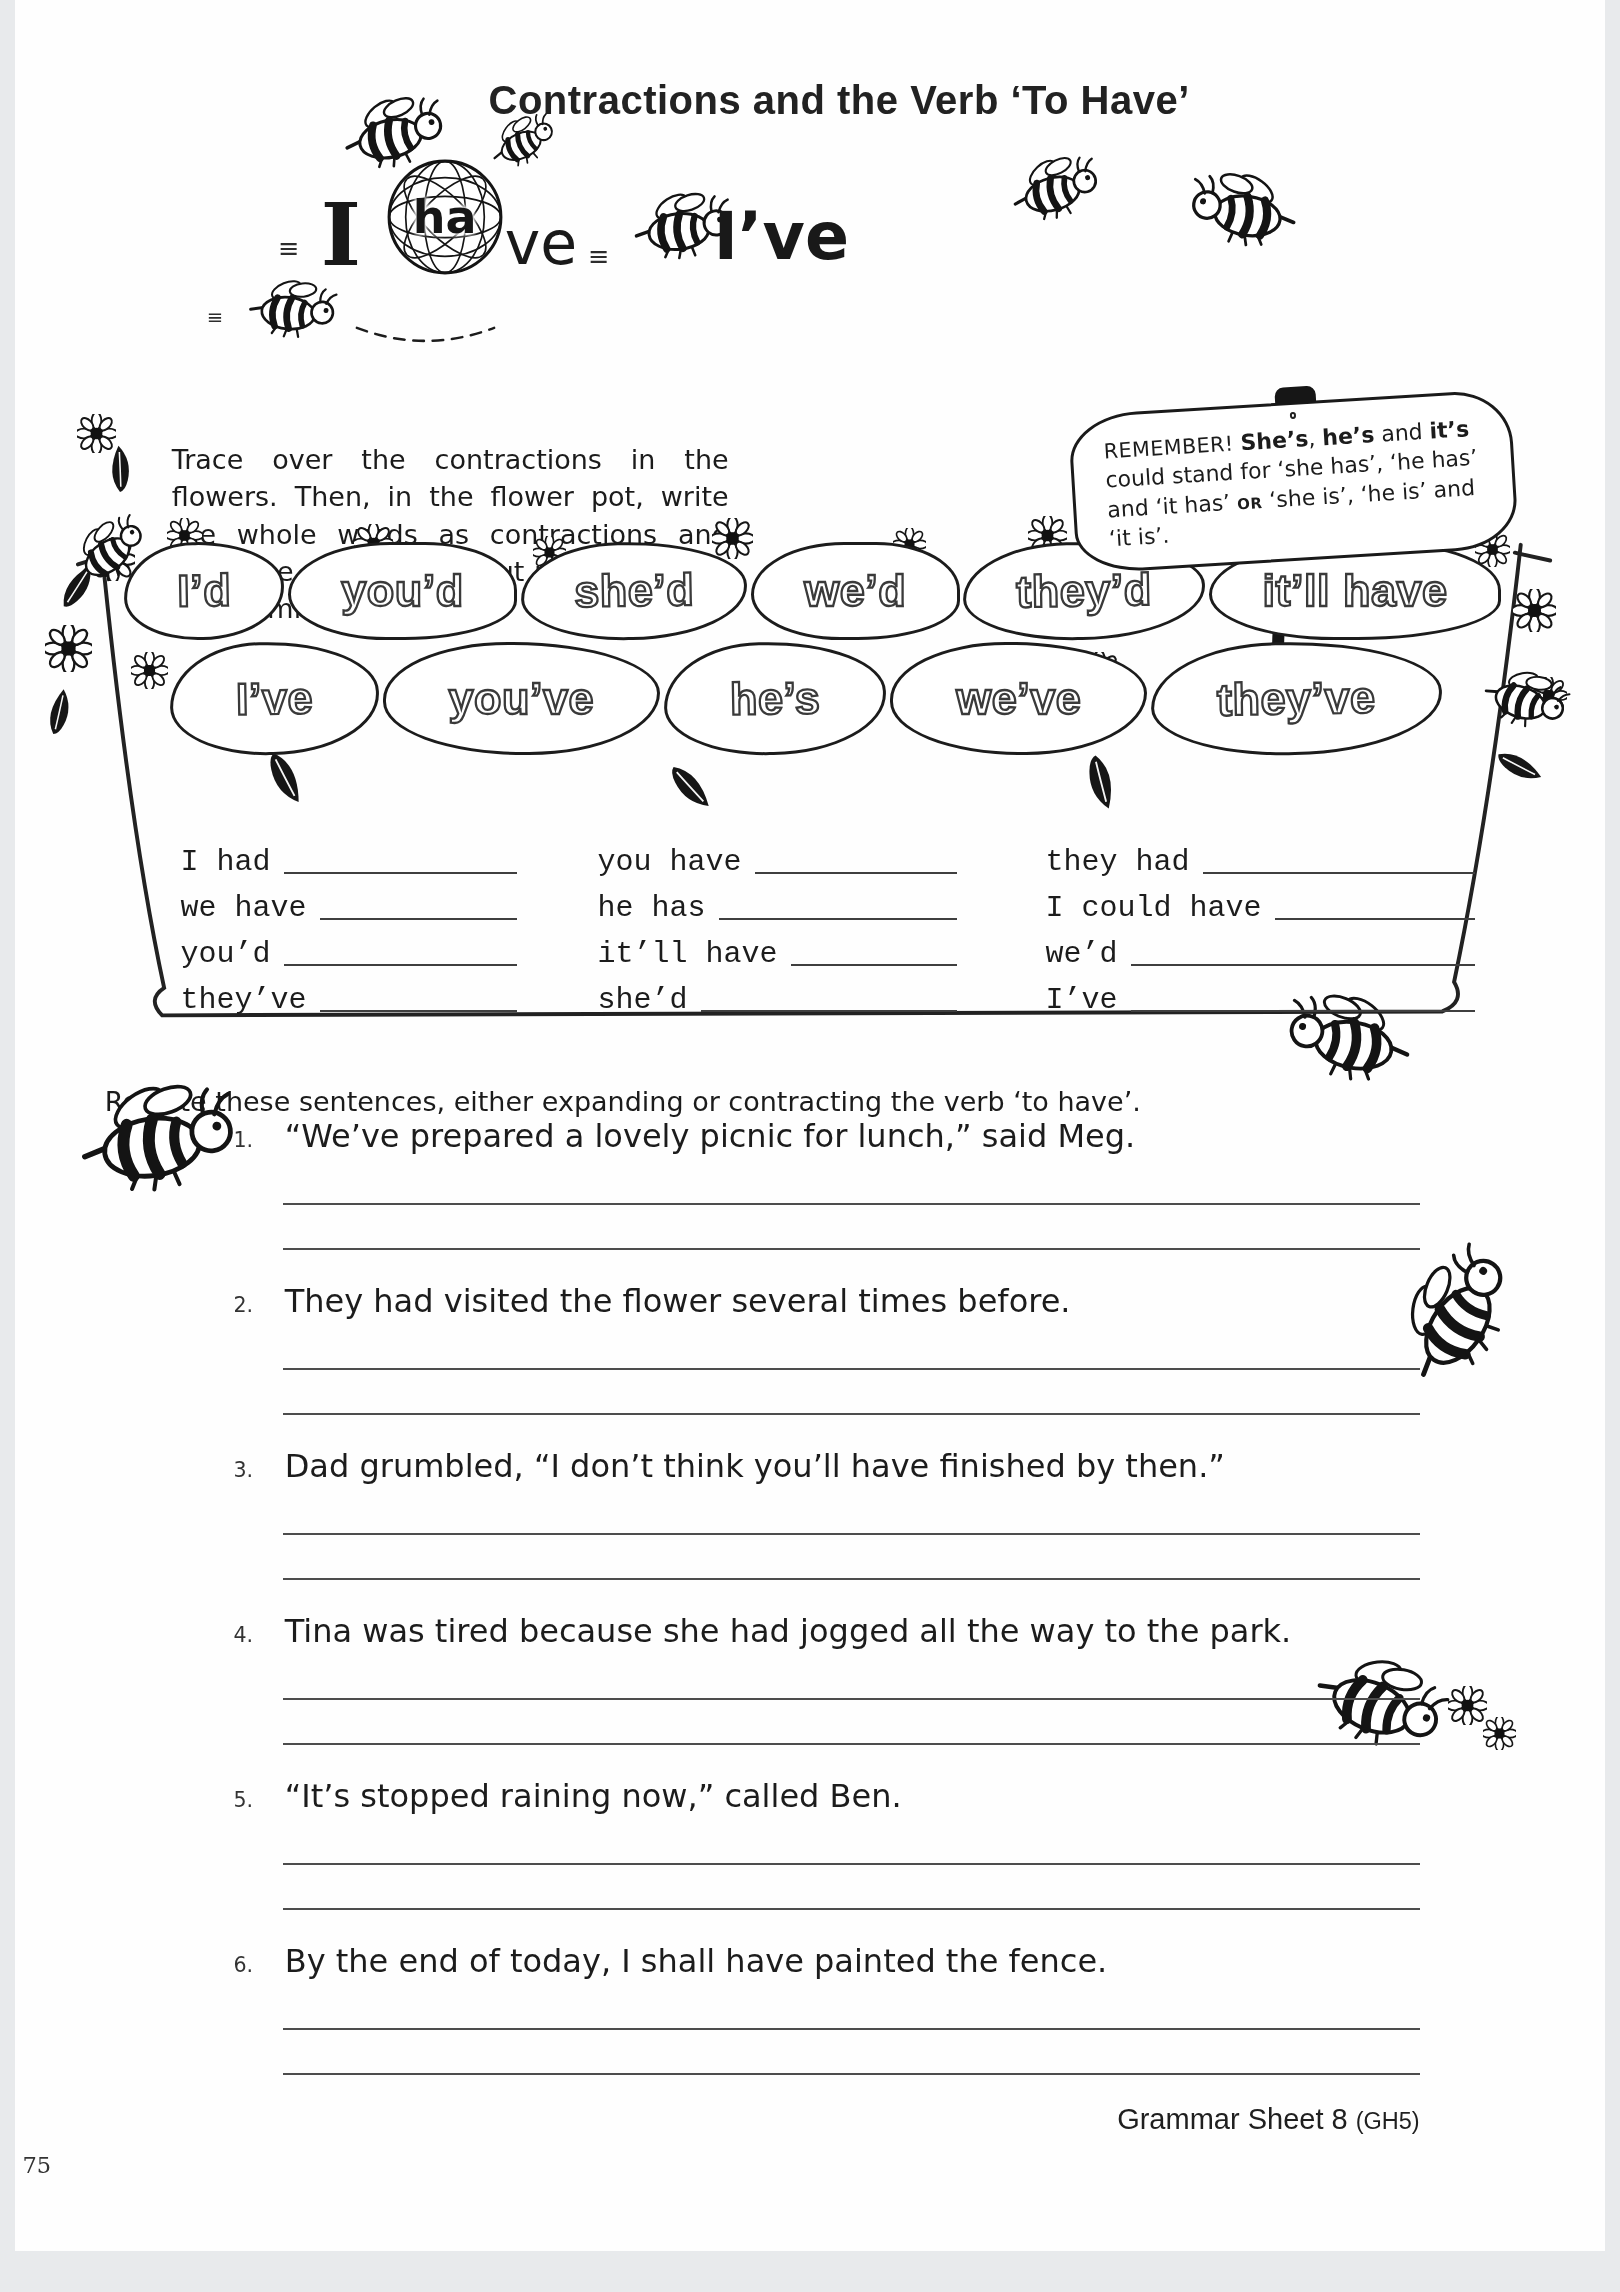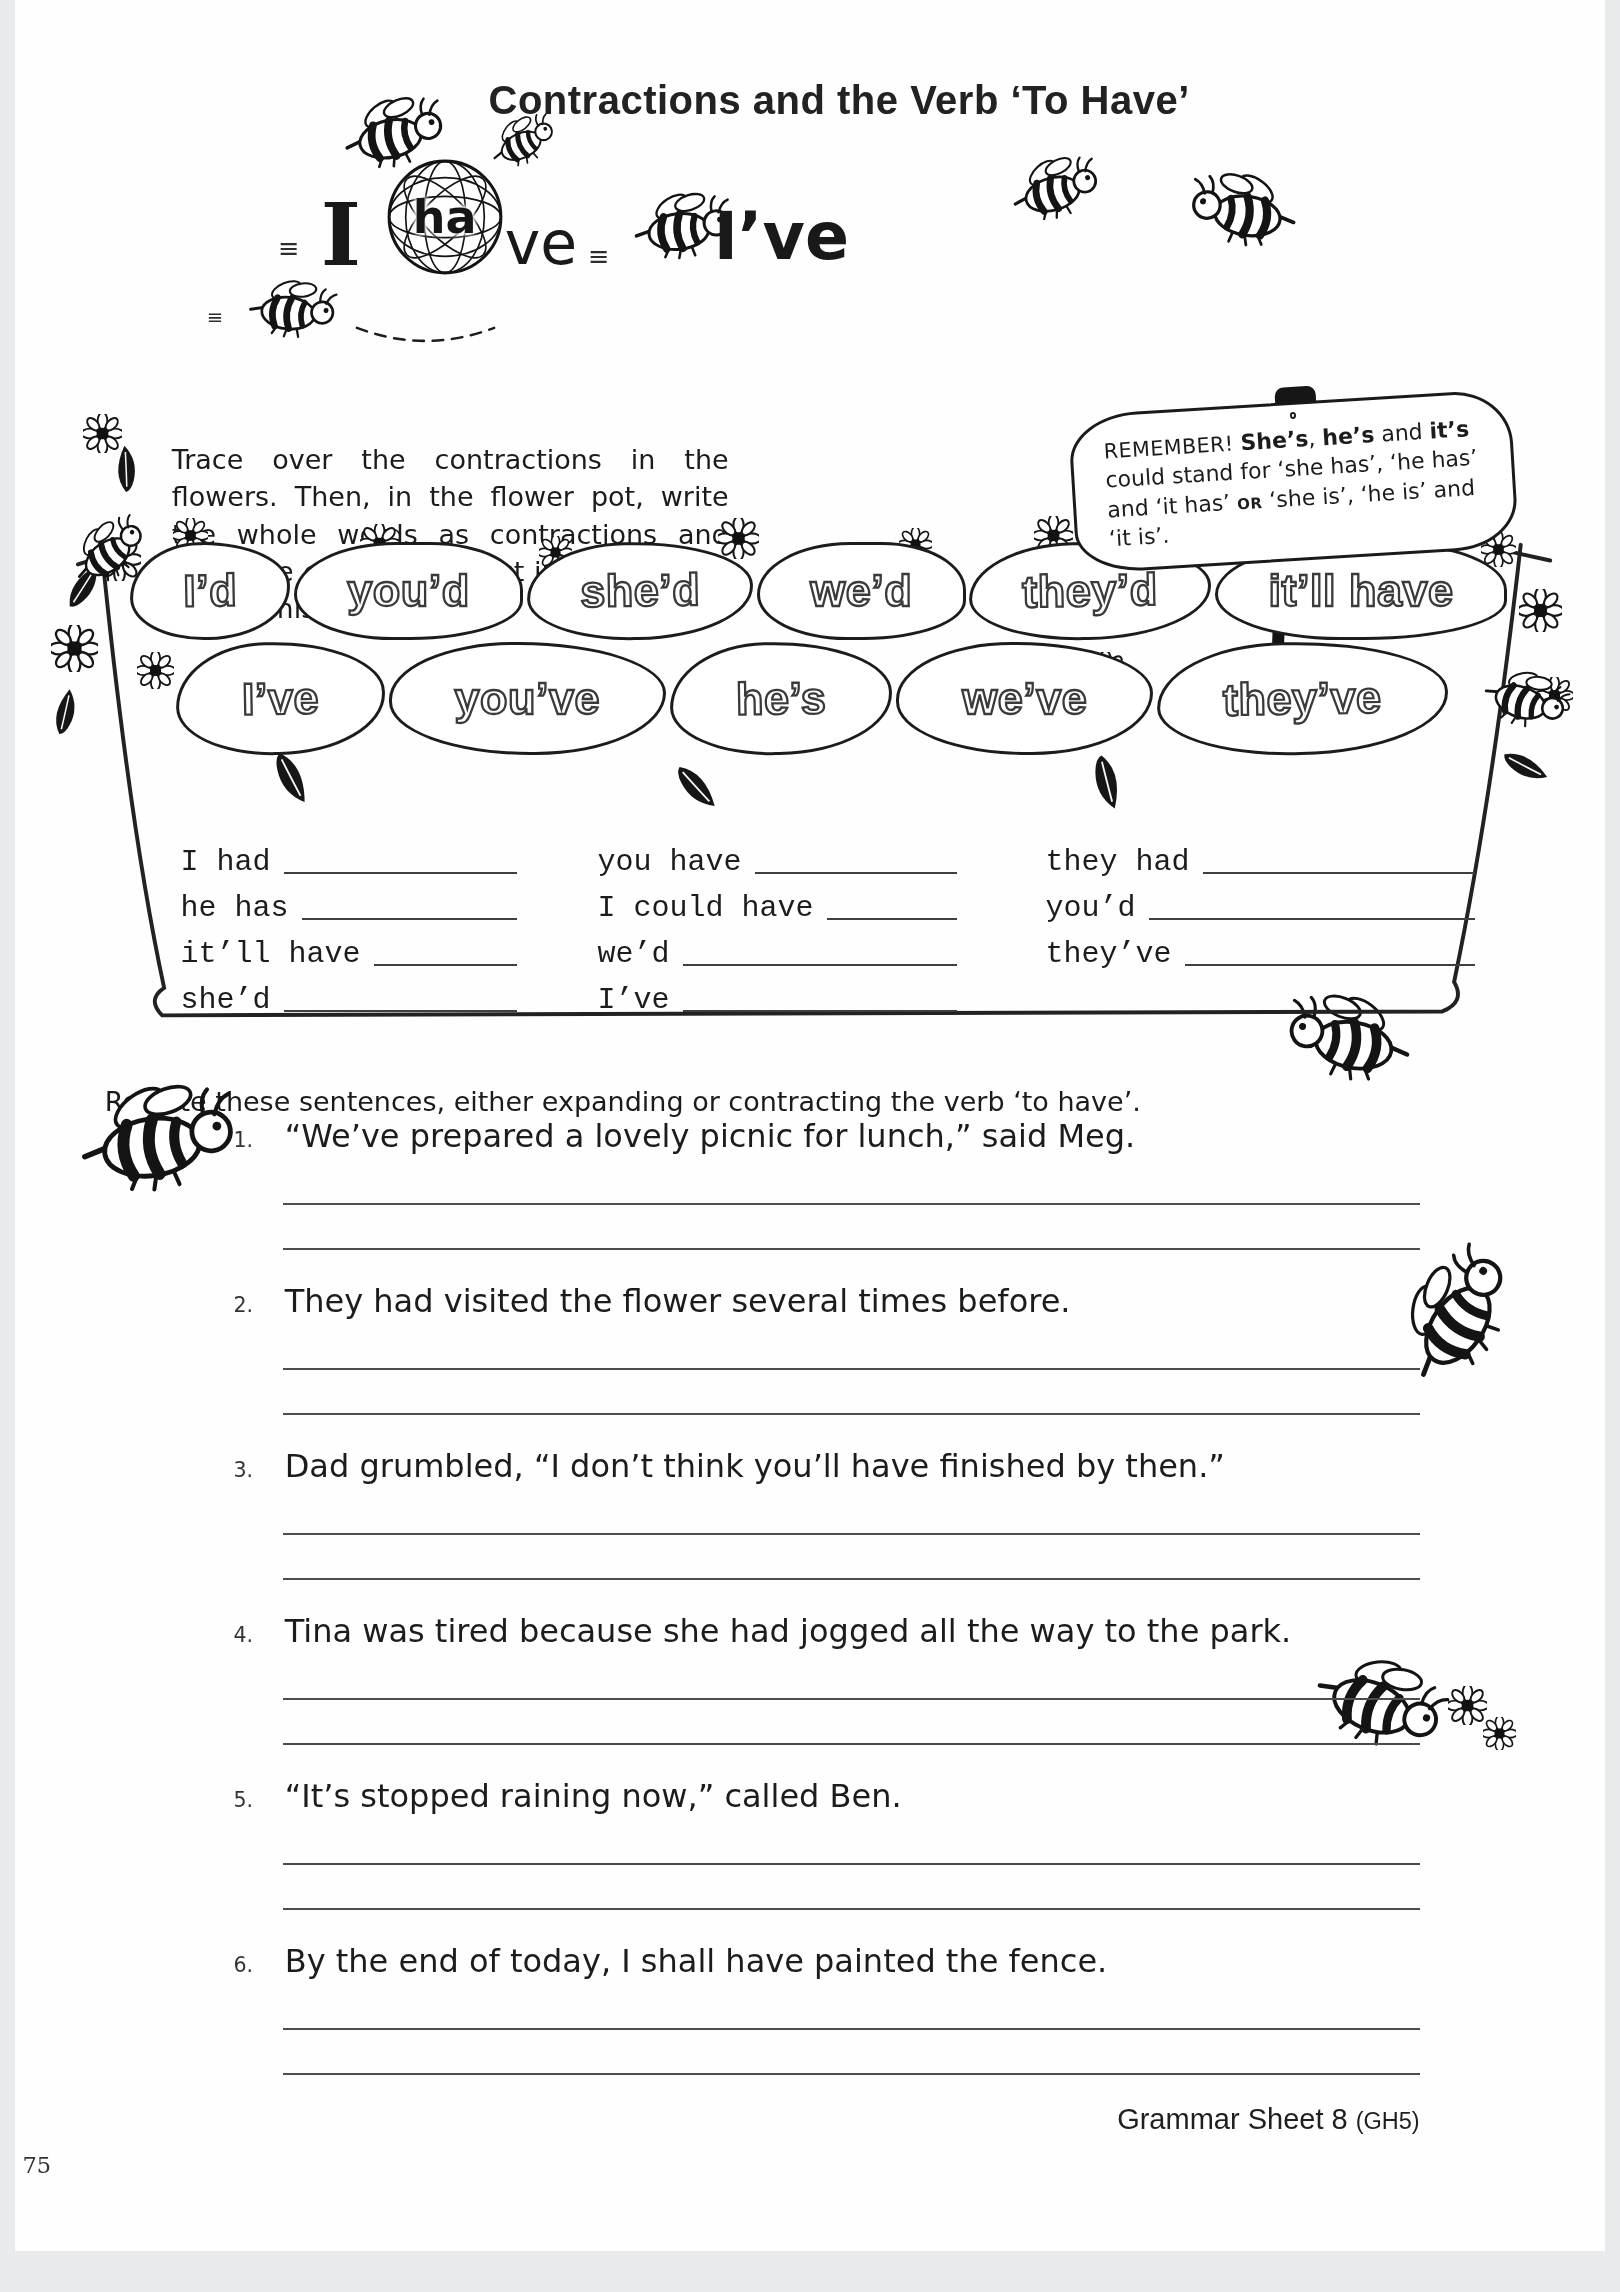--- a/index.html
+++ b/index.html
@@ -38,21 +38,21 @@
             font-size:22px;line-height:1.34;color:#1c1c1c;}
   .sign-knob{position:absolute;top:-17.6px;left:47%;width:41px;height:16.7px;background:#161616;
              border-radius:8.8px 8.8px 2px 2px;}
   .sign-nail{position:absolute;top:6.9px;left:50%;width:6.9px;height:6.9px;border:2px solid #222;border-radius:50%;background:#fff;}
   .bold{font-weight:bold;}
   .sc{font-variant:small-caps;letter-spacing:0.5px;}
   .sc-label{text-transform:uppercase;font-size:20.6px;letter-spacing:0.5px;}
   .sc-label::first-letter{font-size:25.5px;}
 
   
-  .band{position:absolute;left:29px;top:532px;width:1517px;height:304px;z-index:2;}
+  .band{position:absolute;left:23px;top:532px;width:1517px;height:304px;z-index:2;}
   .cloud-row{position:absolute;display:flex;justify-content:space-between;align-items:center;gap:3.9px;}
   .row1{left:86px;right:54px;top:9.8px;}
   .row2{left:132px;right:113px;top:110px;}
   .cloud{background:#fff;border:3.4px solid #1c1c1c;display:flex;align-items:center;justify-content:center;
          padding:13.7px 29px;min-height:98px;flex:1 1 auto;
          border-radius:50% 45% 55% 48% / 60% 55% 45% 52%;}
   .row2 .cloud{min-height:113px;border-radius:46% 54% 48% 52% / 52% 46% 56% 48%;}
   .cloud:nth-child(odd){transform:rotate(-1deg);border-radius:44% 56% 52% 48%/58% 46% 54% 44%;}
   .trace{color:#fff;-webkit-text-stroke:2.3px #3a3a3a;font-weight:700;font-size:45px;
          font-family:"Liberation Sans",sans-serif;letter-spacing:0.5px;white-space:nowrap;}
@@ -319,20 +319,24 @@
       </div>
     <div class="pot-cell">
         <span class="pot-label">you have</span>
         <span class="pot-line"></span>
       </div>
     <div class="pot-cell">
         <span class="pot-label">they had</span>
         <span class="pot-line"></span>
       </div>
     <div class="pot-cell">
+        <span class="pot-label">we have</span>
+        <span class="pot-line"></span>
+      </div>
+    <div class="pot-cell">
         <span class="pot-label">he has</span>
         <span class="pot-line"></span>
       </div>
     <div class="pot-cell">
         <span class="pot-label">I could have</span>
         <span class="pot-line"></span>
       </div>
     <div class="pot-cell">
         <span class="pot-label">you’d</span>
         <span class="pot-line"></span>

